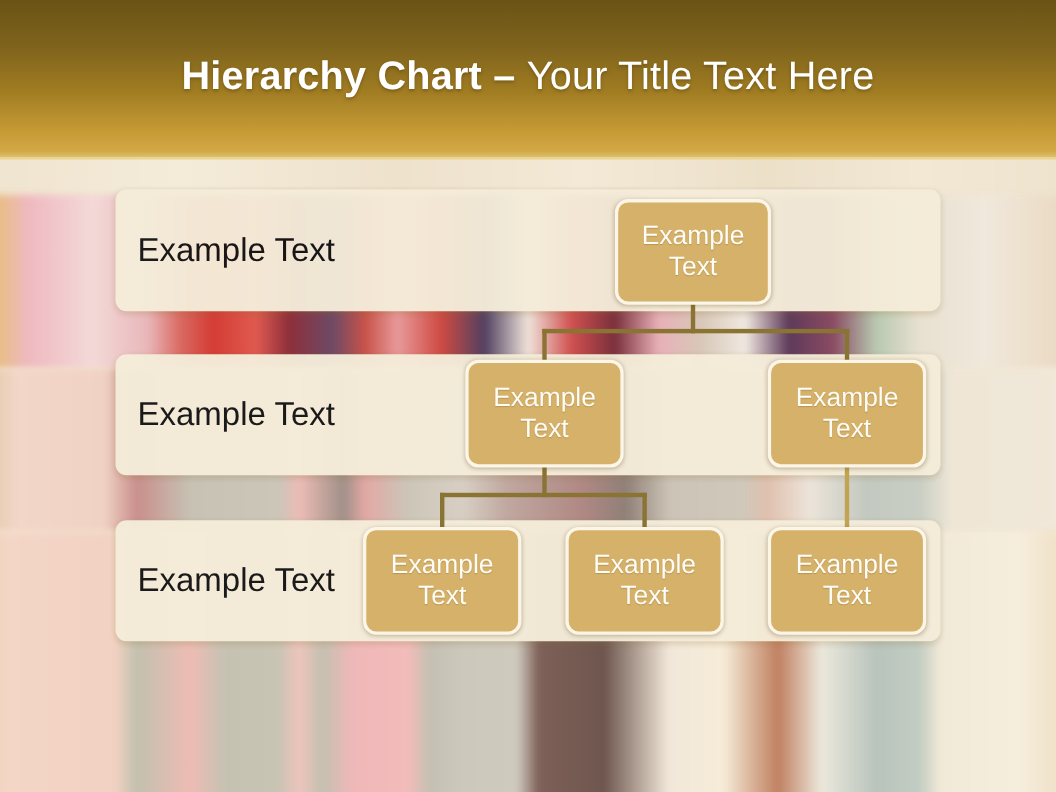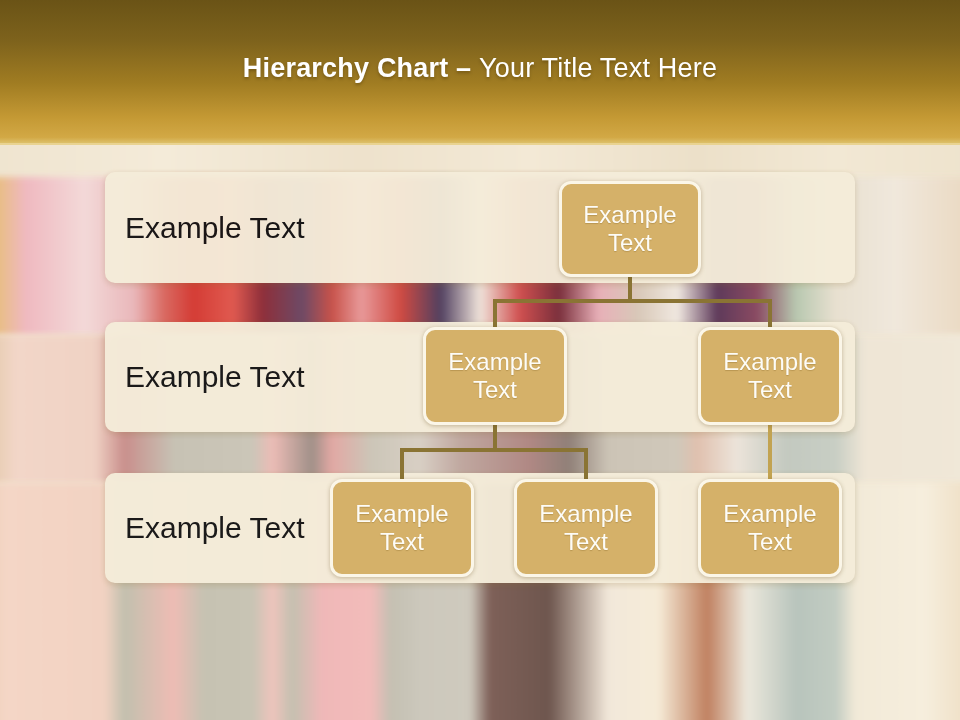--- a/index.html
+++ b/index.html
@@ -11,21 +11,21 @@
   
   .header{
     position:absolute;left:0;top:0;width:960px;height:143px;
     background:linear-gradient(180deg,#6a5316 0%,#7d621c 28%,#a07c22 58%,#c49934 82%,#d2a845 96%,#ddc06a 100%);
     border-bottom:2px solid #e9d391;
     display:flex;align-items:center;justify-content:center;
     z-index:5;
   }
   .title{
     margin:0;padding:0 0 6px 0;
-    font-size:27px;font-weight:400;letter-spacing:.2px;
+    font-size:36px;font-weight:400;letter-spacing:.2px;
     color:var(--title-text,#fff);
     text-shadow:0 2px 3px rgba(60,40,0,.35);
     white-space:nowrap;
   }
   .title .t-bold{font-weight:700;}
   
   .photo{position:absolute;left:0;top:143px;width:960px;height:577px;overflow:hidden;z-index:1;}
   .photo .band{position:absolute;left:-14px;right:-14px;filter:blur(3px);}
   .band-top{top:-8px;height:44px;
     background:linear-gradient(90deg,#efe4cf 0%,#f4ebd9 18%,#eee2cc 38%,#f3e9d6 55%,#ece0c9 72%,#f2e8d4 86%,#eee3cd 100%);}

